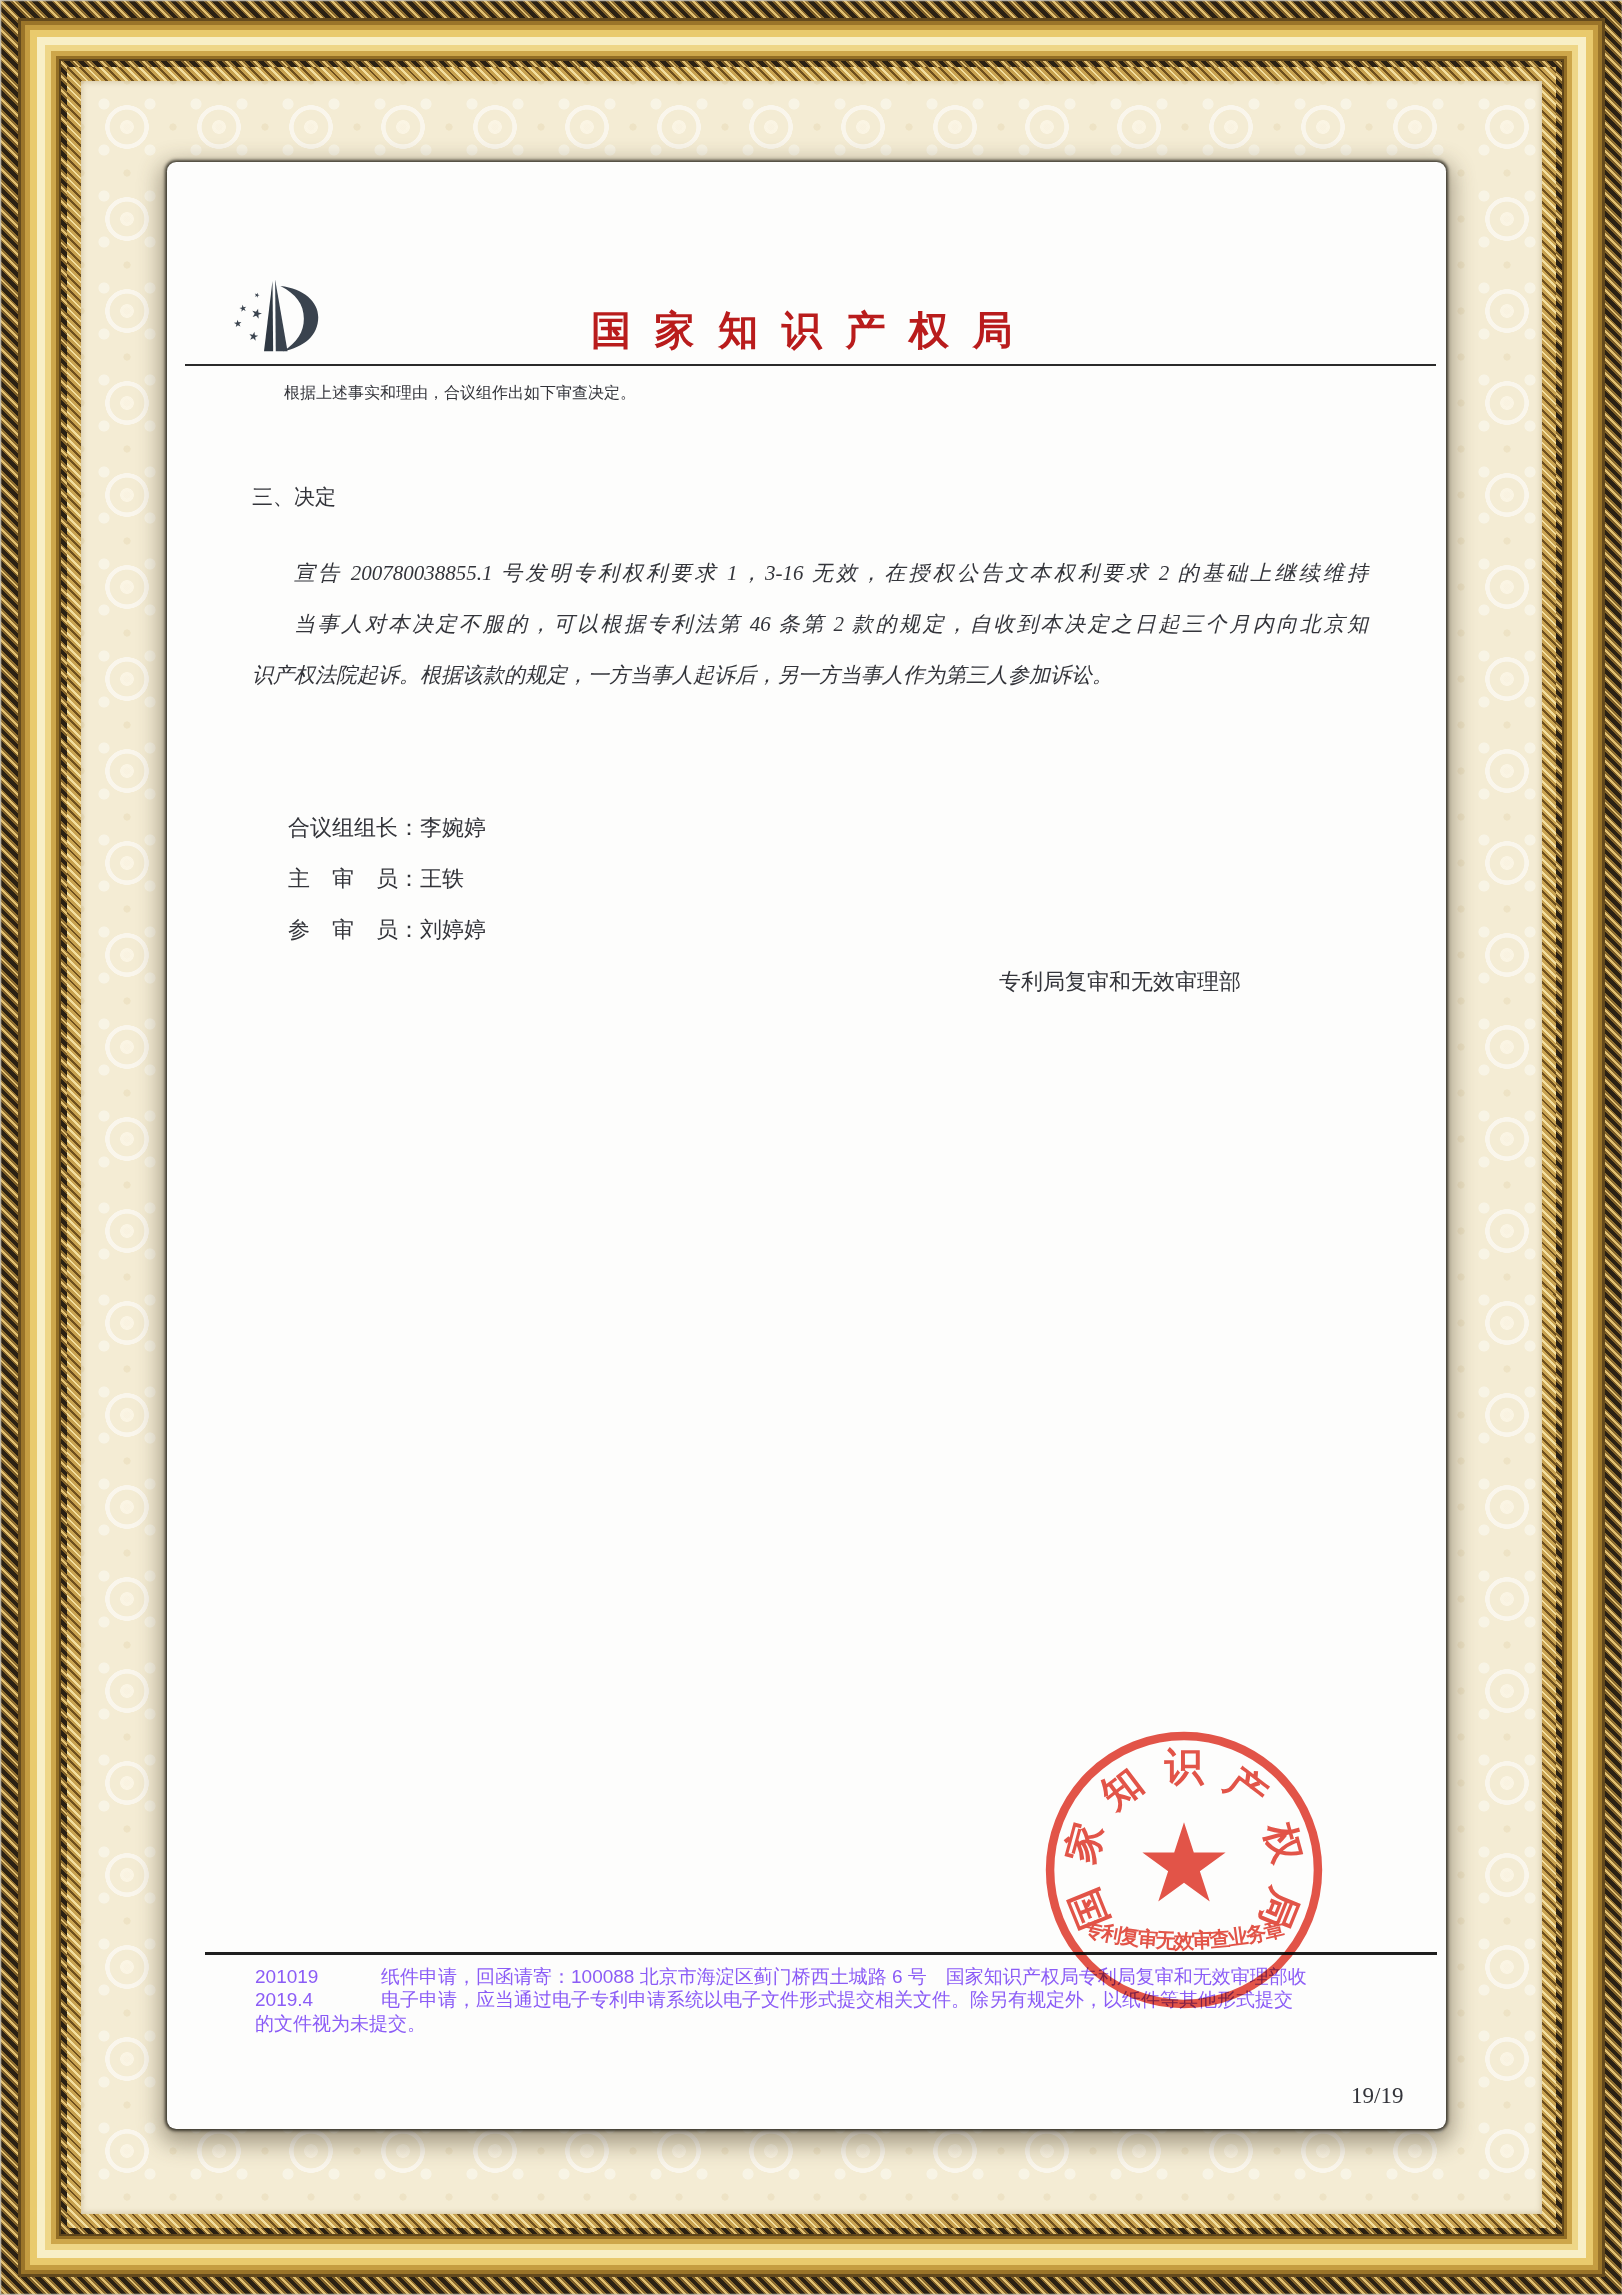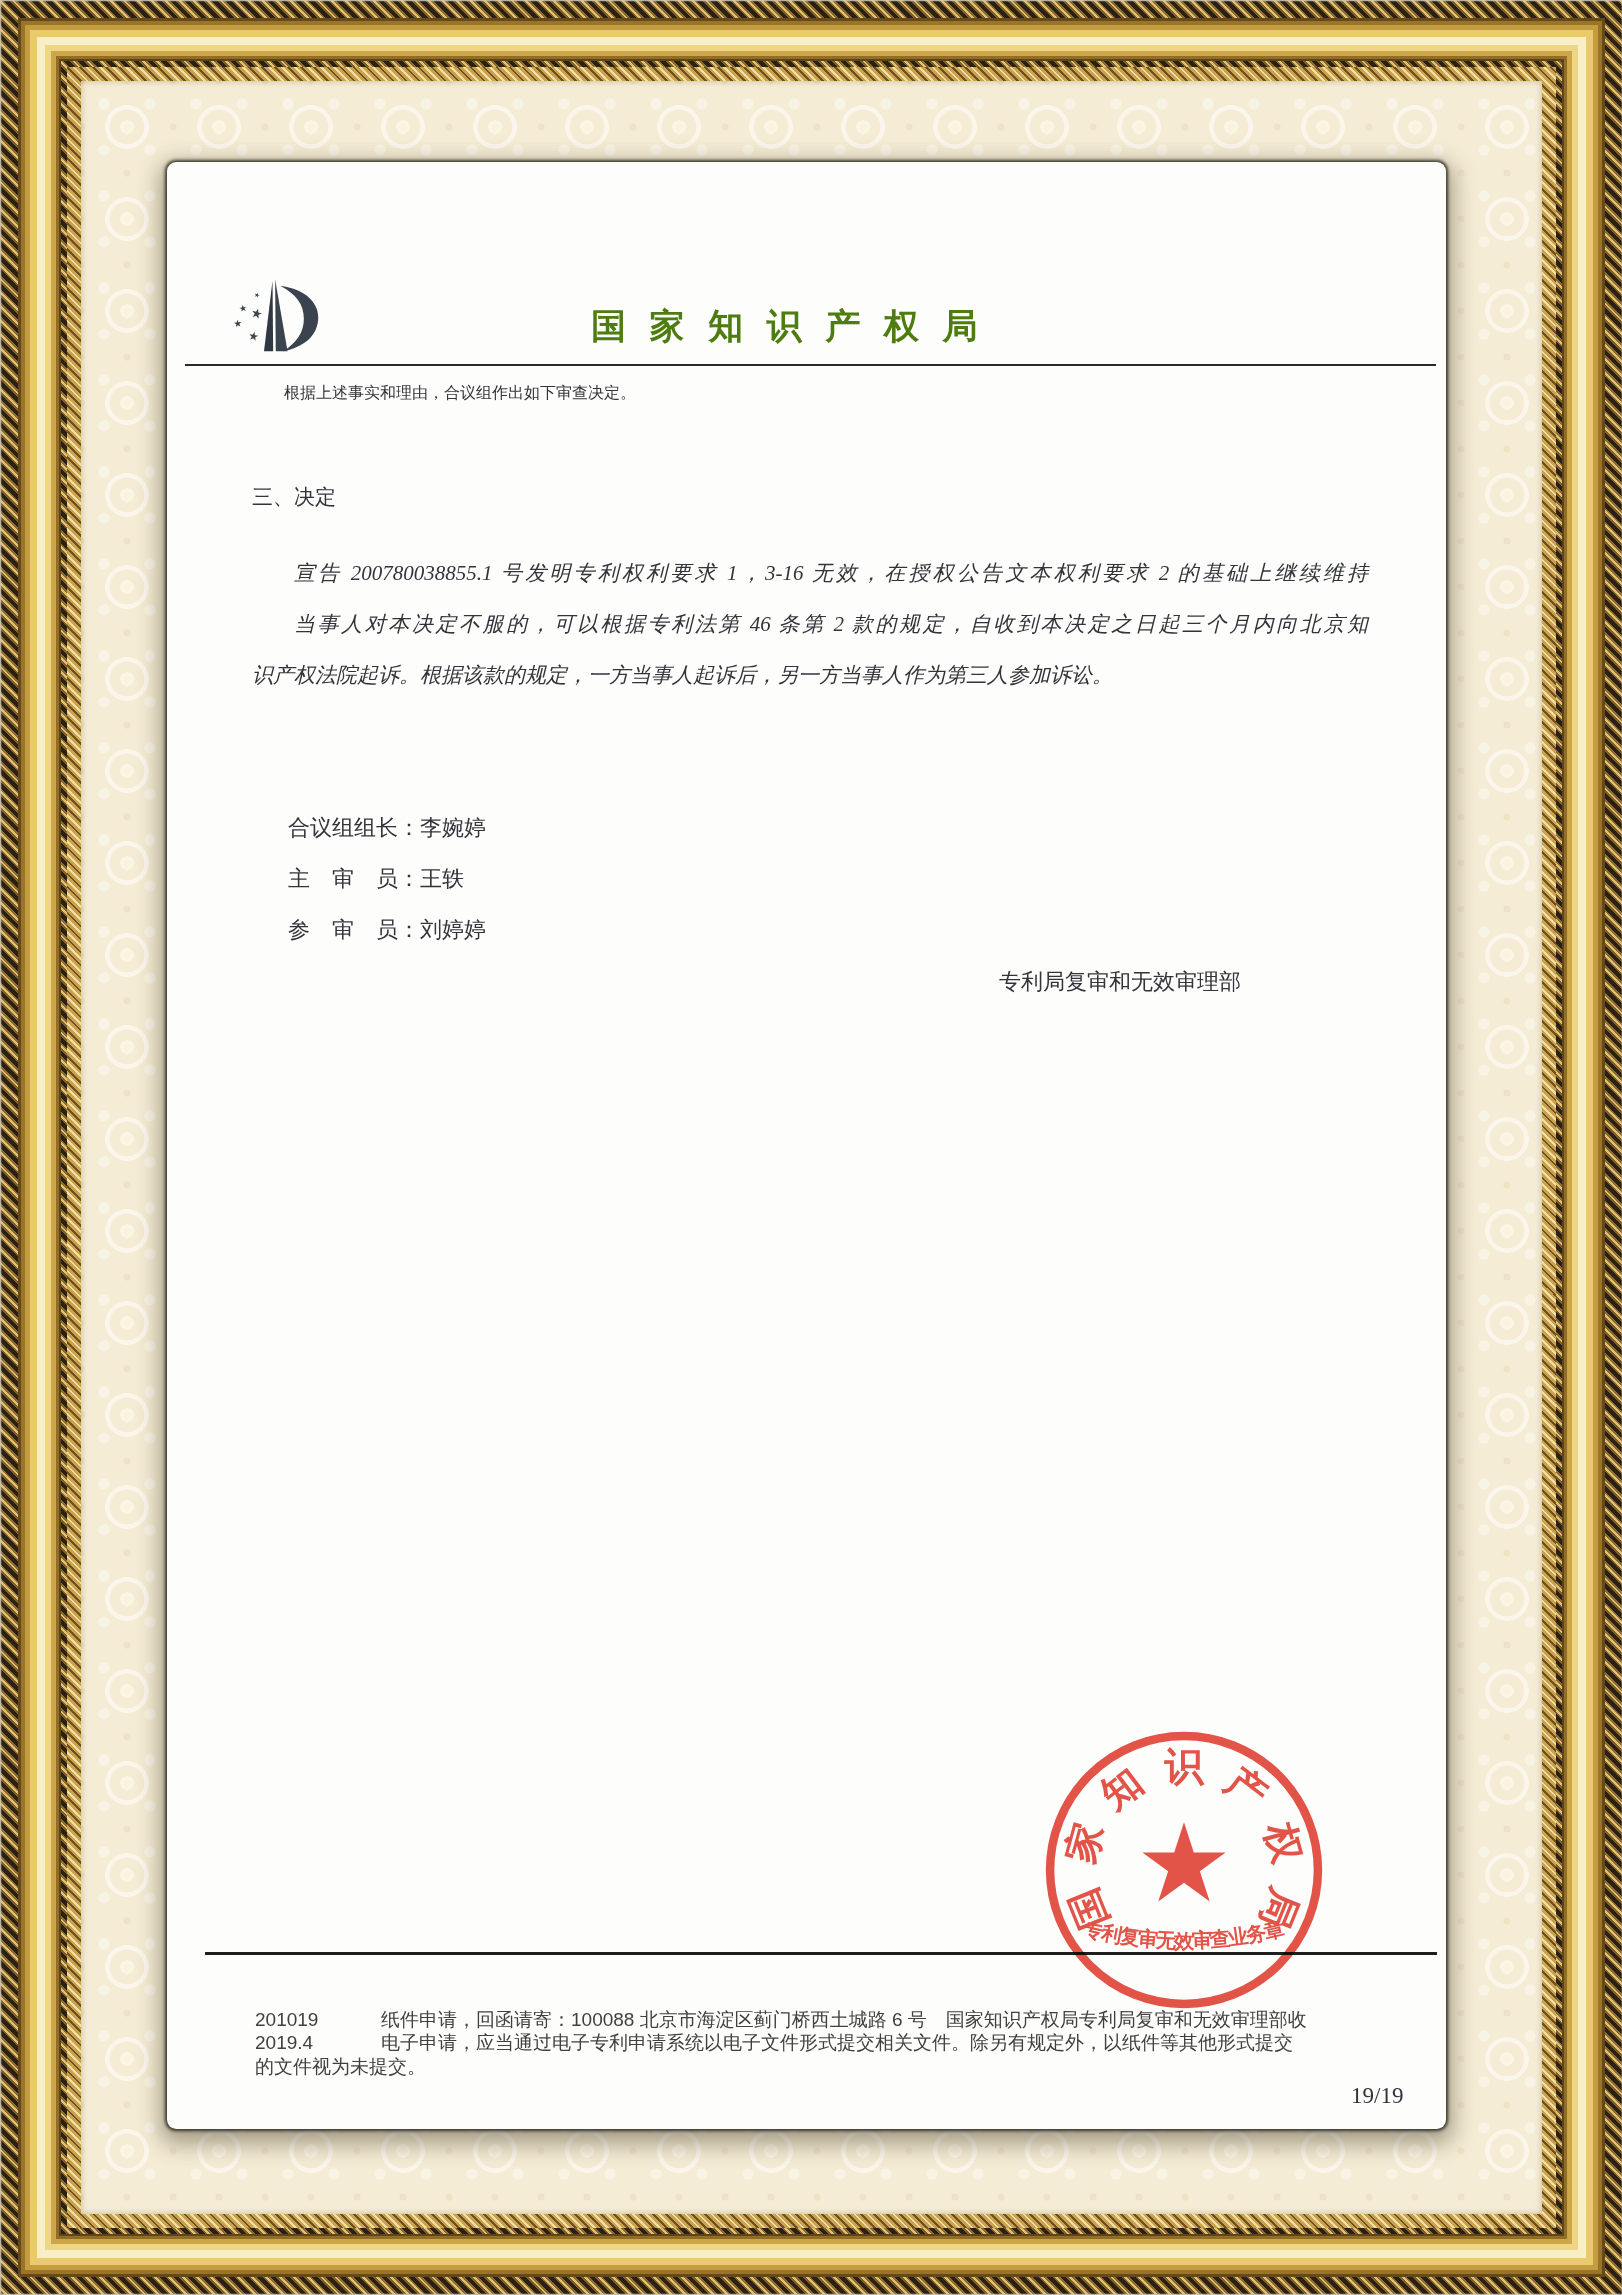--- a/index.html
+++ b/index.html
@@ -47,36 +47,36 @@
   
   .page{
     position:absolute;left:167px;top:162px;width:1279px;height:1967px;
     background:#fdfdfc;border-radius:9.2px;
     box-shadow:0 0 3.3px 2px rgba(25,22,15,.8), 0 7.9px 22px 6.5px rgba(70,60,40,.45);
   }
   .abs{position:absolute;}
   .doc-title{
     left:424px;top:141px;
     font-family:"Liberation Sans","DejaVu Sans",sans-serif;
-    font-weight:700;font-size:35px;letter-spacing:23.6px;color:#4d7c0f;white-space:nowrap;
+    font-weight:700;font-size:40px;letter-spacing:23.6px;color:#b91c1c;white-space:nowrap;
   }
   .header-rule{left:18.3px;top:202px;width:1251px;height:2px;background:#2b2b2b;}
   .intro-line{left:85px;top:221px;width:1116px;font-size:16px;text-indent:2em;}
   .section-heading{left:85px;top:321px;font-size:21px;text-align:center;}
   .body-block{left:85px;top:386px;width:1116px;font-size:21px;}
   .body-line{height:51px;line-height:51px;white-space:nowrap;font-style:italic;}
   .body-line.indent{text-indent:2em;}
   .body-line.justify{white-space:normal;text-align:justify;text-align-last:justify;}
   .signatures{left:85px;top:640px;font-size:22px;}
   .sig-row{height:51px;line-height:51px;white-space:nowrap;margin-left:36px;}
   .dept{left:820px;top:805px;font-size:22px;white-space:nowrap;margin-left:12px;}
   .footer-rule{left:38px;top:1790px;width:1232px;height:2.6px;background:#1f1f1f;}
   .footer{
     font-family:"Liberation Sans","DejaVu Sans",sans-serif;
-    font-size:19px;line-height:23.6px;color:#404040;margin-top:43px;
+    font-size:19px;line-height:23.6px;color:#8b5cf6;
   }
   .footer-code-1{left:88px;top:1803px;}
   .footer-code-2{left:88px;top:1826px;}
   .footer-line-1{left:214px;top:1803px;white-space:nowrap;}
   .footer-line-2{left:214px;top:1826px;white-space:nowrap;}
   .footer-line-3{left:88px;top:1850px;white-space:nowrap;}
   .page-number{left:1184px;top:1888px;font-size:23px;margin-top:33px;}
   
   .logo{left:65px;top:116px;width:98px;height:82px;}
   .logo .ink{fill:#3a434e;}

